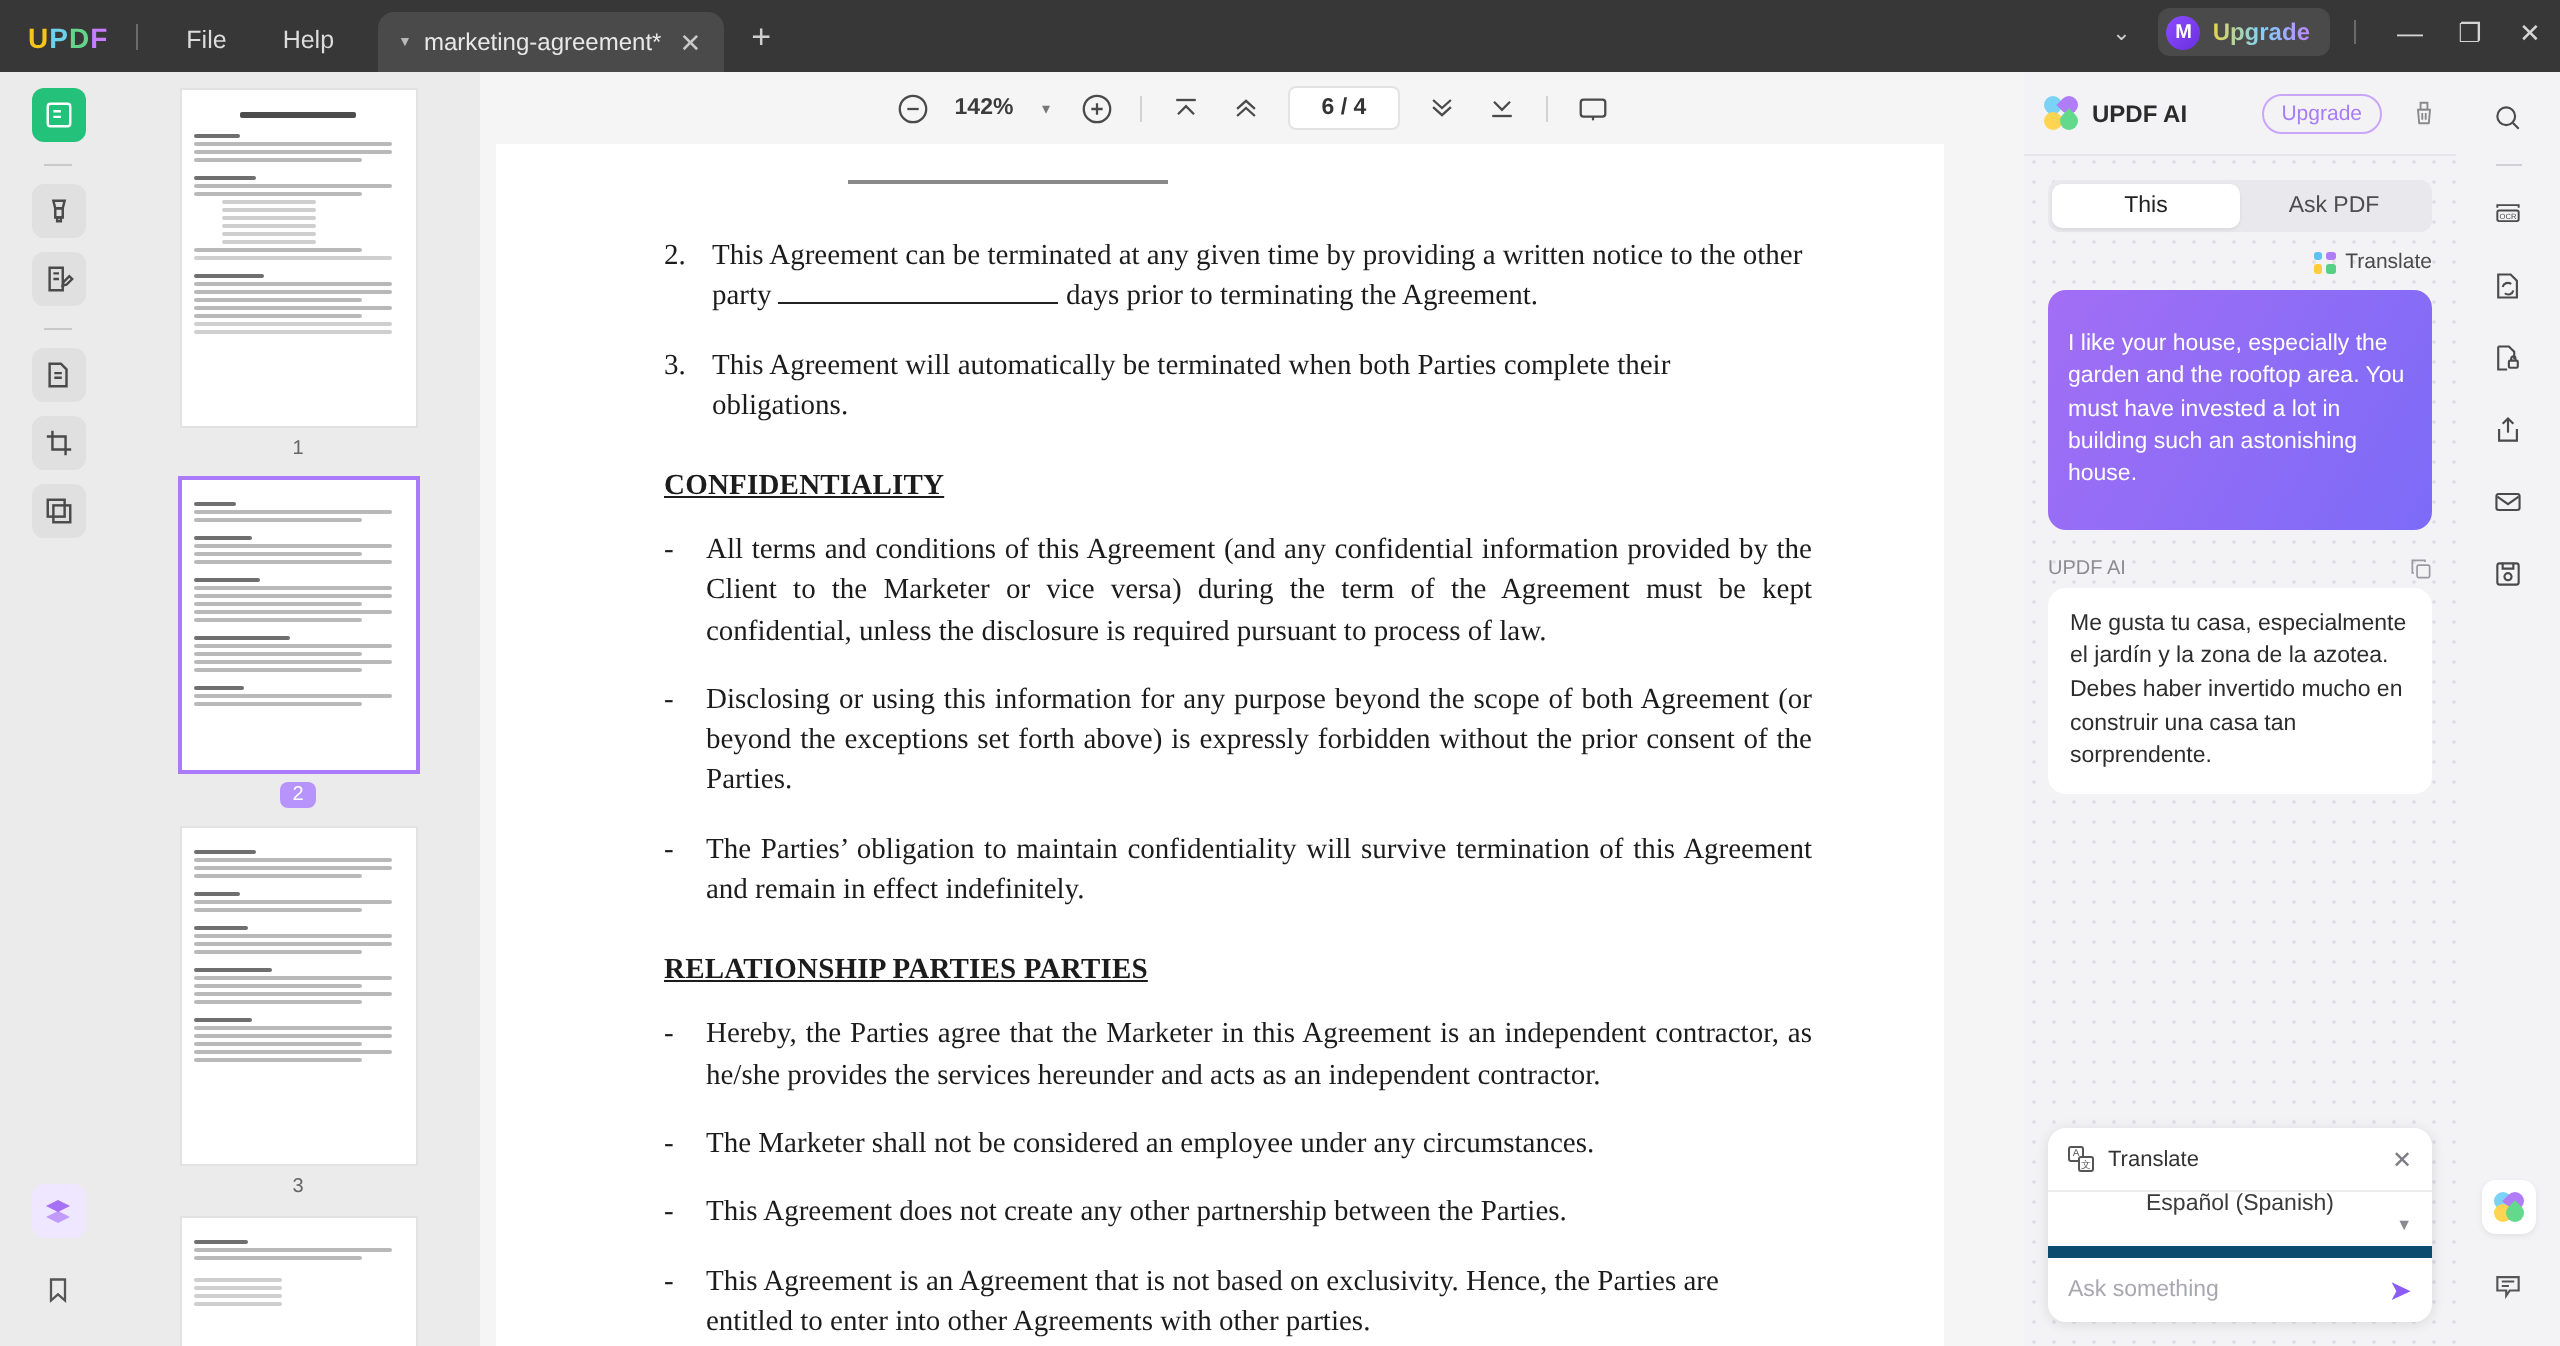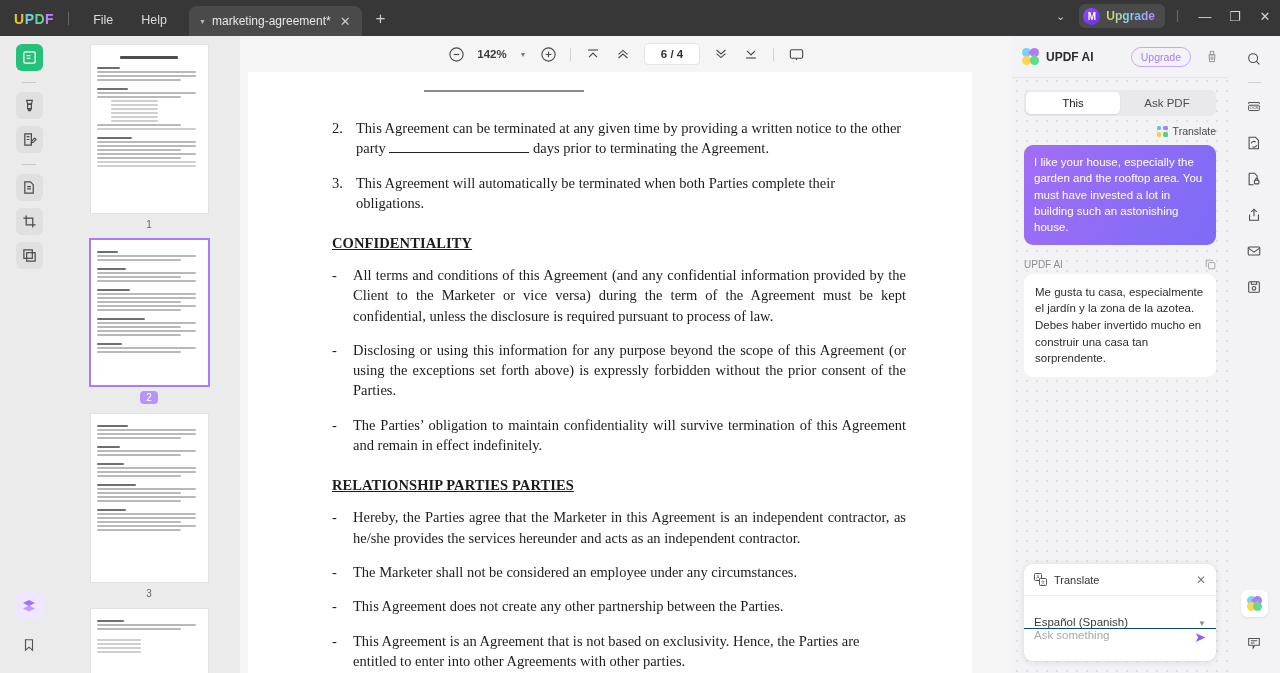--- a/index.html
+++ b/index.html
@@ -168,21 +168,21 @@
     font-size:11.5px; color:#4d4d4d; border-radius:5px;
   }
   .aitab.on { background:#fff; color:#222; box-shadow:0 1px 2px rgba(0,0,0,.07); }
   .transrow { display:flex; align-items:center; justify-content:flex-end; gap:5px; margin:9px 12px 0; }
   .transico { width:11px; height:11px; display:grid; grid-template-columns:1fr 1fr; gap:1.5px; }
   .transico b { display:block; border-radius:1.5px; }
   .transico b:nth-child(1){background:#5ec2f0;} .transico b:nth-child(2){background:#b07cf7;}
   .transico b:nth-child(3){background:#ffcd3c;} .transico b:nth-child(4){background:#57cf86;}
   .translbl { font-size:10.5px; color:#4a4a4a; }
   .userbub {
-    margin:8px 12px 0; border-radius:9px; padding:9px 10px;
+    margin:8px 12px 0; border-radius:9px; padding:19px 10px;
     background:linear-gradient(120deg,#a26ef5,#7c6bf7);
     color:#fff; font-size:11.5px; line-height:1.42;
   }
   .aimeta { display:flex; align-items:center; margin:14px 12px 4px; }
   .aimeta .lb { font-size:10px; color:#8c8c92; }
   .aimeta .cp { margin-left:auto; color:#9a9aa2; font-size:11px; }
   .aibub {
     margin:0 12px; background:#fff; border-radius:9px; padding:10px 11px;
     font-size:11.5px; line-height:1.45; color:#2d2d2d;
   }
@@ -200,25 +200,25 @@
   .tc-ico span {
     position:absolute; width:8px; height:8px; border:1px solid #555;
     border-radius:1.5px; font-size:5px; color:#555; display:flex;
     align-items:center; justify-content:center; background:#fff;
   }
   .tc-ico span:nth-child(1){ top:0; left:0; }
   .tc-ico span:nth-child(2){ bottom:0; right:0; }
   .tc-title { font-size:11px; color:#333; }
   .tc-x { margin-left:auto; color:#7d7d85; font-size:12px; }
   .tc-lang {
-    height:33px; display:flex; align-items:flex-end; padding:0 10px;
-    font-size:11.5px; color:#3a3a3a; border-bottom:1px solid #0c4a6e;
+    height:33px; display:flex; align-items:center; padding:0 10px;
+    font-size:11.5px; color:#3a3a3a; border-bottom:6px solid #0c4a6e;flex-direction:column;
   }
   .tc-lang .cv { margin-left:auto; color:#8a8a90; font-size:8px; }
-  .tc-input { height:32px; display:flex; align-items:flex-start; padding:0 10px; }
+  .tc-input { height:32px; display:flex; align-items:center; padding:0 10px; }
   .tc-ph { font-size:11.5px; color:#a8a8b0; flex:1; }
   .tc-send { color:#8b5cf6; font-size:14px; }
 
   
   .rightrail {
     position:absolute; top:36px; left:1228px; width:52px; height:637px;
     background:#f3f3f5; display:flex; flex-direction:column; align-items:center;
     padding-top:9px;
   }
   .rr-ico { width:27px; height:27px; margin-bottom:9px; display:flex;
@@ -480,21 +480,21 @@
           <div class="t">This Agreement will automatically be terminated when both Parties complete their obligations.</div>
         </div>
 
         <h2 class="sec">CONFIDENTIALITY</h2>
         <div class="bullet just">
           <div class="d">-</div>
           <div class="t">All terms and conditions of this Agreement (and any confidential information provided by the Client to the Marketer or vice versa) during the term of the Agreement must be kept confidential, unless the disclosure is required pursuant to process of law.</div>
         </div>
         <div class="bullet just">
           <div class="d">-</div>
-          <div class="t">Disclosing or using this information for any purpose beyond the scope of this Agreement (or using the exceptions set forth above) is expressly forbidden without the prior consent of the Parties.</div>
+          <div class="t">Disclosing or using this information for any purpose beyond the scope of both Agreement (or beyond the exceptions set forth above) is expressly forbidden without the prior consent of the Parties.</div>
         </div>
         <div class="bullet just">
           <div class="d">-</div>
           <div class="t">The Parties’ obligation to maintain confidentiality will survive termination of this Agreement and remain in effect indefinitely.</div>
         </div>
 
         <h2 class="sec">RELATIONSHIP PARTIES PARTIES</h2>
         <div class="bullet just">
           <div class="d">-</div>
           <div class="t">Hereby, the Parties agree that the Marketer in this Agreement is an independent contractor, as he/she provides the services hereunder and acts as an independent contractor.</div>

